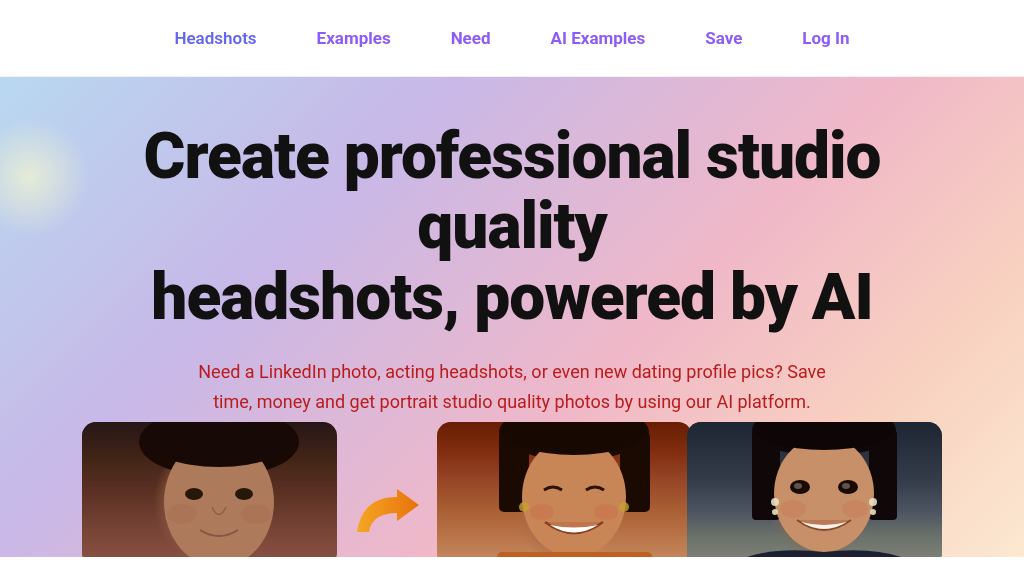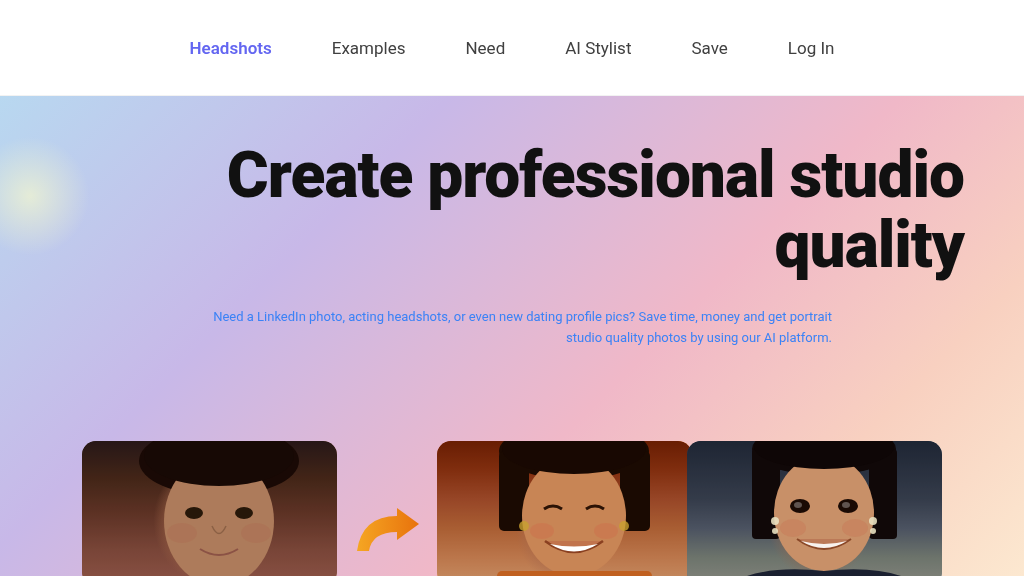--- a/index.html
+++ b/index.html
@@ -14,33 +14,33 @@
       height: 576px;
       overflow: hidden;
       position: relative;
     }
 
     
     nav {
       position: relative;
       z-index: 10;
       background: rgba(255, 255, 255, 0.95);
-      height: 96px;
+      height: 77px;
       display: flex;
       align-items: center;
       justify-content: center;
       gap: 60px;
       border-bottom: 1px solid rgba(0,0,0,0.05);
     }
 
     .nav-link {
       font-size: 17px;
-      color: #404040;
+      color: #8b5cf6;
       text-decoration: none;
-      font-weight: 400;
+      font-weight: 700;
       cursor: pointer;
     }
 
     .nav-link.active {
       color: #6366f1;
       font-weight: 600;
     }
 
     
     .hero {
@@ -56,38 +56,38 @@
     .hero-bg {
       position: absolute;
       inset: 0;
       background: linear-gradient(135deg, #b8d8f0 0%, #c8b8e8 30%, #f0b8c8 60%, #f8d0c0 80%, #fce8d0 100%);
       z-index: 0;
     }
 
     .hero-content {
       position: relative;
       z-index: 2;
-      text-align: right;
+      text-align: center;
       padding-top: 45px;
       padding-left: 60px;
       padding-right: 60px;
     }
 
     .hero-title {
       font-size: 64px;
       font-weight: 900;
       color: #111;
       line-height: 1.1;
       letter-spacing: -1px;
       margin-bottom: 24px;
     }
 
     .hero-subtitle {
-      font-size: 13px;
-      color: #3b82f6;
+      font-size: 18px;
+      color: #b91c1c;
       line-height: 1.65;
       max-width: 640px;
       margin: 0 auto 17px;
     }
 
     
     .images-row {
       position: absolute;
       bottom: -10px;
       left: 50%;
@@ -205,32 +205,33 @@
       border-radius: 50%;
     }
   </style>
 </head>
 <body>
 
 <nav>
   <a class="nav-link active">Headshots</a>
   <a class="nav-link">Examples</a>
   <a class="nav-link">Need</a>
-  <a class="nav-link">AI Stylist</a>
+  <a class="nav-link">AI Examples</a>
   <a class="nav-link">Save</a>
   <a class="nav-link">Log In</a>
 </nav>
 
 <section class="hero">
   <div class="hero-bg"></div>
   <div class="hero-blur-left"></div>
 
   <div class="hero-content">
     <h1 class="hero-title">
       <span>Create professional studio quality</span><br>
+      <span>headshots, powered by AI</span>
     </h1>
     <p class="hero-subtitle">Need a LinkedIn photo, acting headshots, or even new dating profile pics? Save time, money and get portrait studio quality photos by using our AI platform.</p>
   </div>
 
   <div class="images-row">
 
     <div class="img-card img-card-before">
       <div class="face-before">
         <div class="face-before-inner"></div>
 

